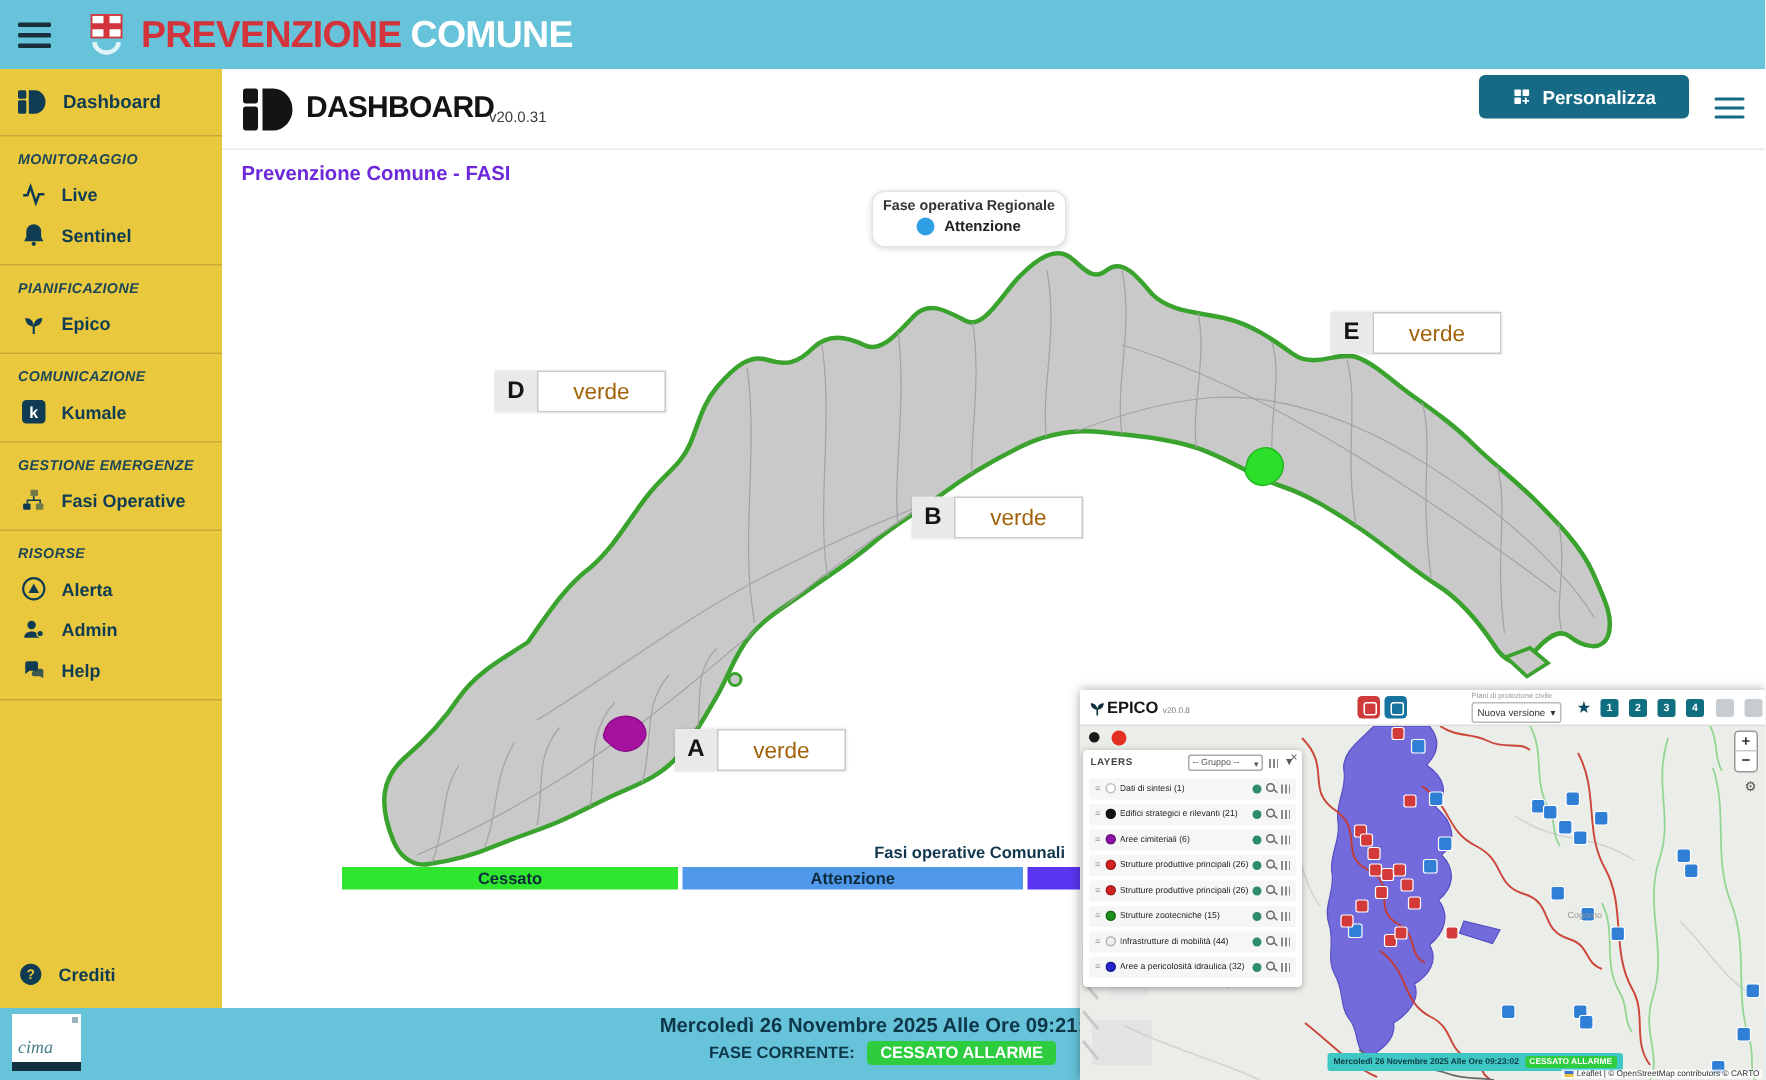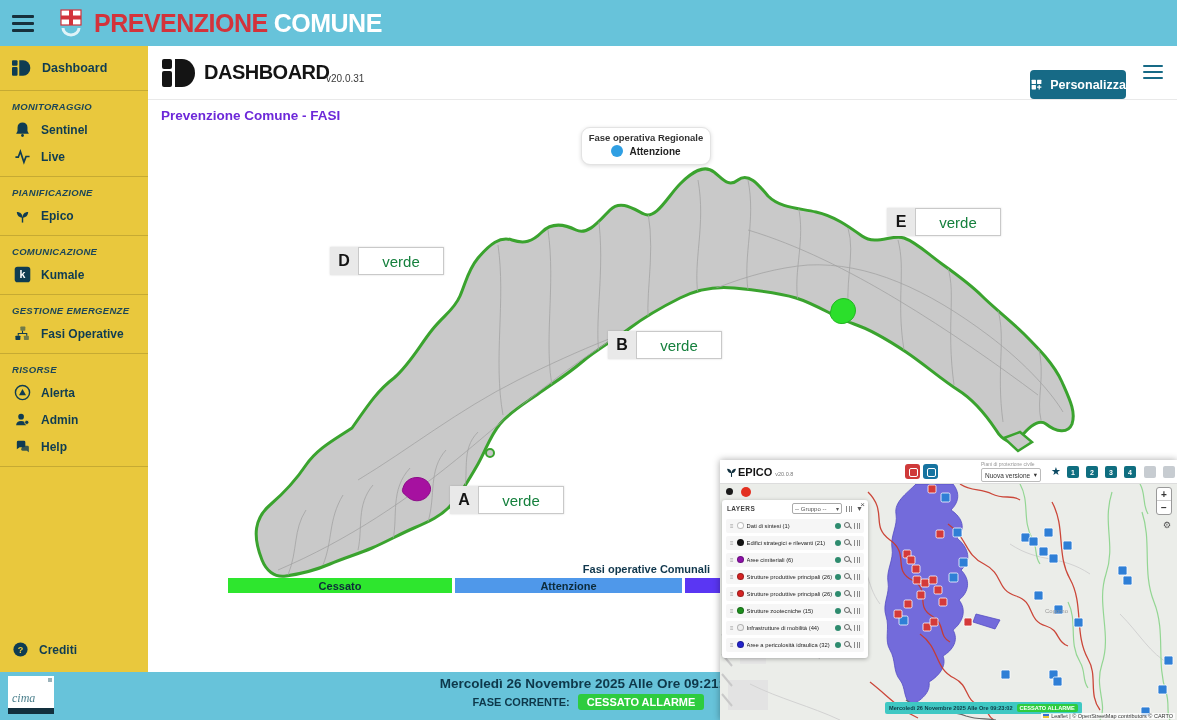--- a/index.html
+++ b/index.html
@@ -24,36 +24,36 @@
   .sb-item { display:flex; align-items:center; gap:10px; padding:5px 12px 5px 14px; font-size:12px; font-weight:600; cursor:pointer; }
   .sb-item svg, .sb-dash svg { flex:0 0 auto; }
   .sb-credits { position:absolute; left:0; bottom:6px; width:100%; display:flex; align-items:center; gap:10px; padding:8px 12px; font-size:12px; font-weight:600; cursor:pointer; }
 
   
   .main { position:absolute; left:148px; top:46px; width:1029px; height:626px; background:#fff; z-index:1; }
   .main-header { position:absolute; left:0; top:0; width:100%; height:54px; border-bottom:1px solid #e9e9e9; }
   .mh-logo { position:absolute; left:13px; top:11px; color:#141414; }
   .mh-title { position:absolute; left:56px; top:15px; font-size:20px; font-weight:800; color:#141414; letter-spacing:-0.5px; }
   .mh-version { position:absolute; left:178px; top:27px; font-size:10px; color:#3a3a3a; }
-  .btn-pers { position:absolute; right:51px; top:24px; height:29px; background:#176a86; color:#fff; border:none; border-radius:4px; font-size:12.5px; font-weight:600; display:flex; align-items:center; gap:7px; padding:0 0; cursor:pointer; font-family:inherit;margin-left:32px; }
+  .btn-pers { position:absolute; right:51px; top:4px; height:29px; background:#176a86; color:#fff; border:none; border-radius:4px; font-size:12.5px; font-weight:600; display:flex; align-items:center; gap:7px; padding:0 22px; cursor:pointer; font-family:inherit;margin-left:32px; }
   .mh-menu { position:absolute; right:14px; top:15px; }
   .mh-menu span { display:block; width:20px; height:2.5px; background:#176a86; margin:3.5px 0; border-radius:1px; }
   .page-title { position:absolute; left:13px; top:62px; font-size:13.5px; font-weight:700; color:#6d28d9; }
 
   .phase-box { position:absolute; left:433px; top:81px; width:130px; height:38px; background:#fff; border:1px solid #e3e3e3; border-radius:9px; box-shadow:0 1px 4px rgba(0,0,0,.14); text-align:center; padding-top:4px; z-index:2; }
   .phase-box .t { font-size:9.5px; font-weight:700; color:#333; }
   .phase-box .row { display:flex; align-items:center; justify-content:center; gap:6px; margin-top:2px; }
   .phase-dot { width:12px; height:12px; border-radius:50%; }
   .phase-box .v { font-size:10px; font-weight:700; color:#222; }
 
   .map-svg { position:absolute; left:0; top:104px; z-index:1; }
 
   .zone { position:absolute; display:flex; z-index:2; box-shadow:0 0 2px rgba(0,0,0,.15); }
   .zl-letter { width:28px; height:28px; background:#e9e9e9; color:#141414; font-size:16px; font-weight:800; display:flex; align-items:center; justify-content:center; }
-  .zl-value { width:86px; height:28px; background:#fff; border:1px solid #c9c9c9; color:#15803d; font-size:15px; display:flex; align-items:center; justify-content:center; }
+  .zl-value { width:86px; height:28px; background:#fff; border:1px solid #c9c9c9; color:#a16207; font-size:15px; display:flex; align-items:center; justify-content:center; }
 
   .legend-title { position:absolute; left:312px; top:517px; width:250px; text-align:right; font-size:11px; font-weight:700; color:#10374d; z-index:2; }
   .lg-bar { position:absolute; top:532px; height:15px; display:flex; align-items:center; justify-content:center; font-size:11px; font-weight:600; color:#0d2b3a; z-index:2;margin-left:18px; }
 
   
   .footer { position:absolute; left:0; top:672px; width:1177px; height:48px; background:#67c3da; z-index:2; }
   .ft-center { position:absolute; left:0; top:4px; width:1177px; text-align:center; color:#0e384a; }
   .ft-date { font-size:13.5px; font-weight:600; }
   .ft-row { margin-top:3px; font-size:11px; font-weight:700; display:flex; align-items:center; justify-content:center; gap:8px; }
   .ft-badge { background:#2ecc3f; color:#fff; font-size:11px; font-weight:700; padding:2px 9px; border-radius:3px; }
@@ -139,31 +139,31 @@
           <rect x="0" y="2" width="10" height="10" rx="2"></rect>
           <rect x="0" y="14" width="10" height="16" rx="2"></rect>
           <path d="M13 2h7a13 14 0 0 1 0 28h-7z"></path>
         </svg>
       <span>Dashboard</span>
     </div>
 
     <div class="sb-section">
       <div class="sb-label">MONITORAGGIO</div>
       <div class="sb-item">
+        <svg width="17" height="17" viewBox="0 0 24 24" fill="none" stroke="currentColor" stroke-width="2.4">
+            <path d="M2 13h4l3-8 5 15 3-8h5"></path>
+          </svg>
+        <span>Live</span>
+      </div>
+      <div class="sb-item">
         <svg width="17" height="17" viewBox="0 0 24 24" fill="currentColor">
             <path d="M12 2a7 7 0 0 0-7 7v5l-2 4h18l-2-4V9a7 7 0 0 0-7-7z"></path>
             <circle cx="12" cy="20.5" r="2"></circle>
           </svg>
         <span>Sentinel</span>
-      </div>
-      <div class="sb-item">
-        <svg width="17" height="17" viewBox="0 0 24 24" fill="none" stroke="currentColor" stroke-width="2.4">
-            <path d="M2 13h4l3-8 5 15 3-8h5"></path>
-          </svg>
-        <span>Live</span>
       </div>
     </div>
 
     <div class="sb-section">
       <div class="sb-label">PIANIFICAZIONE</div>
       <div class="sb-item">
         <svg width="17" height="17" viewBox="0 0 24 24">
             <path d="M12 22v-8" stroke="currentColor" stroke-width="2" fill="none"></path>
             <path d="M12 15C6 15 4 10 4 7c5 0 8 3 8 8z" fill="currentColor"></path>
             <path d="M12 15c6 0 8-5 8-8-5 0-8 3-8 8z" fill="currentColor"></path>

